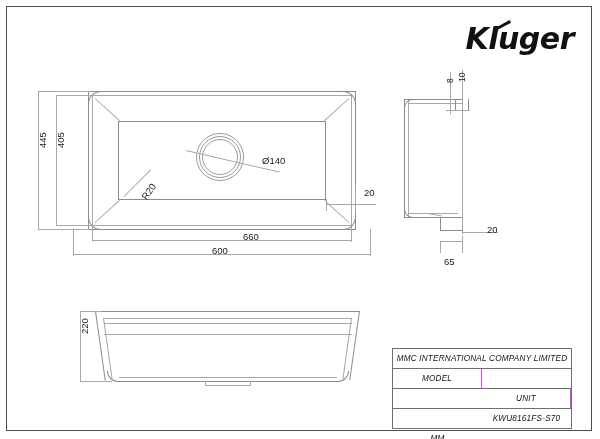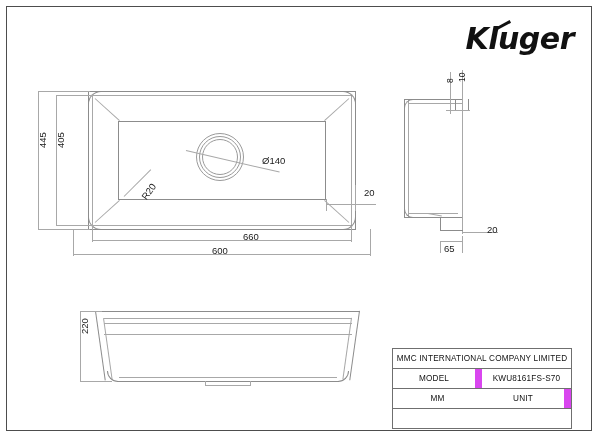--- a/index.html
+++ b/index.html
@@ -87,41 +87,42 @@
     width: 180px;
     border: 1px solid #6f6f6f;
     border-bottom: none;
     box-sizing: border-box;
     background: #ffffff;
   }
   #titleblock .trow {
     display: flex;
     border-bottom: 1px solid #6f6f6f;
     height: 19px;
+    font-style: italic;
   }
   #titleblock .trow.full {
     justify-content: center;
     align-items: center;
   }
   #titleblock .cell {
     display: flex;
     align-items: center;
     justify-content: center;
     font-size: 8.2px;
     color: #111111;
     letter-spacing: 0.2px;
     box-sizing: border-box;
     height: 100%;
   }
   #titleblock .cell.k {
     width: 50%;
-    border-right: 7px solid #d946ef;
+    border-right: 1px solid #d946ef;
     text-align: right;
   }
-  #titleblock .cell.v { width: 50%; }
+  #titleblock .cell.v { width: 50%; margin-top: 40px; }
   #titleblock .cell.wide { width: 100%; }
 </style>
 </head>
 <body>
 
 <div id="sheet">
 
   <div class="page-border"></div>
 
   <div id="brand">
@@ -218,21 +219,21 @@
     <div class="dimtxt vert" style="left:446px; top:83px; font-size:8.5px;">8</div>
 
     <div class="ln thin" style="left:462px; top:70px; width:1px; height:44px;"></div>
     <div class="dimtxt vert" style="left:458px; top:82px; font-size:8.5px;">10</div>
 
     <div class="ln thin" style="left:446px; top:110px; width:24px; height:1px;"></div>
 
     <div class="ln thin" style="left:440px; top:241px; width:1px; height:12px;"></div>
     <div class="ln thin" style="left:462px; top:236px; width:1px; height:17px;"></div>
     <div class="ln thin" style="left:440px; top:241px; width:23px; height:1px;"></div>
-    <div class="dimtxt" style="left:444px; top:244px;">65</div>
+    <div class="dimtxt" style="left:444px; top:257px;">65</div>
 
     <div class="ln thin" style="left:462px; top:232px; width:36px; height:1px;"></div>
     <div class="dimtxt" style="left:487px; top:225px;">20</div>
   </div>
 
   <div>
 
     <div class="ln" style="left:96px; top:311px; width:264px; height:1px;"></div>
     <div class="ln thin" style="left:104px; top:318px; width:248px; height:1px;"></div>
     <div class="ln thin" style="left:104px; top:323px; width:248px; height:1px;"></div>

